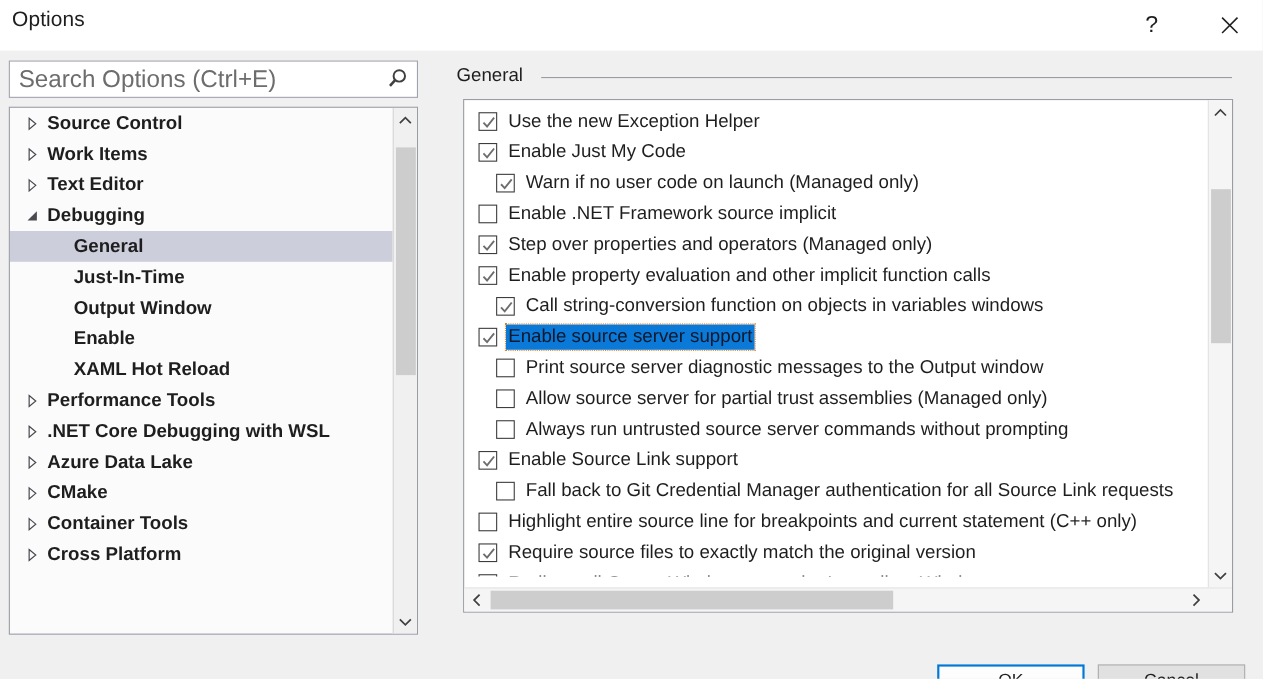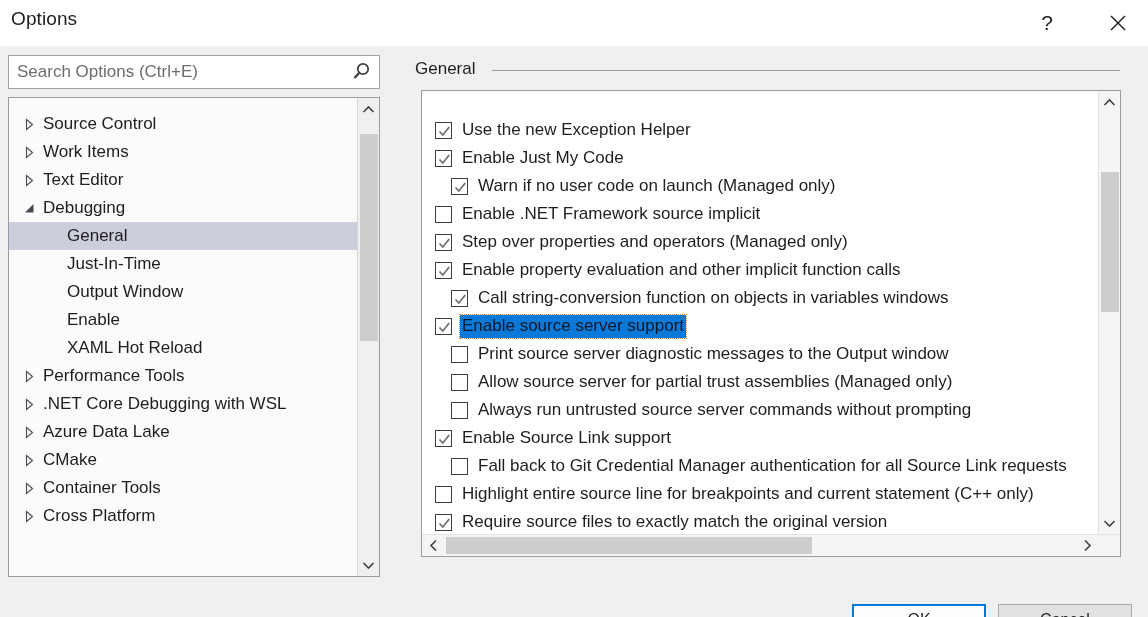--- a/index.html
+++ b/index.html
@@ -46,39 +46,39 @@
     width: 372px; height: 34px;
     background: #FFFFFF;
     border: 1px solid #A0A3AD;
   }
   #search-input {
     position: absolute; left: 0; top: 0;
     width: 330px; height: 32px;
     border: 0; outline: none; background: transparent;
     padding: 0 8px;
     font-family: "Liberation Sans", sans-serif;
-    font-size: 17px; color: #1E1E1E;
+    font-size: 22px; color: #1E1E1E;
   }
   #search-input::placeholder { color: #6D6D6D; opacity: 1; }
   #search-icon {
     position: absolute; right: 6px; top: 5px;
     width: 24px; height: 22px;
   }
 
   
   #tree-panel {
     position: absolute; left: 8px; top: 97px;
     width: 372px; height: 480px;
     background: #FBFBFB;
     border: 1px solid #9A9CA5;
     overflow: hidden;
   }
   #tree-list {
-    position: absolute; left: 0; top: 12px;
-    width: 348px; height: 478px;
+    position: absolute; left: 0; top: 0;
+    width: 348px; height: 478px; font-weight: bold;
   }
   .tree-row {
     position: relative;
     height: 28px;
     display: flex; align-items: center;
     font-size: 17px; color: #1E1E1E;
     white-space: nowrap;
   }
   .tree-row.selected { background: #CDCEDB; }
   .tree-arrow {
@@ -145,21 +145,20 @@
     width: 700px; height: 467px;
     background: #FFFFFF;
     border: 1px solid #9A9CA5;
     overflow: hidden;
   }
   #options-list {
     position: absolute; left: 0; top: 5px;
     width: 676px;
     height: 428px;
     overflow: hidden;
-    margin-top: 20px;
   }
   .opt-row {
     position: relative;
     height: 28px;
     display: flex; align-items: center;
     white-space: nowrap;
     font-size: 17px; color: #1E1E1E;
   }
   .opt-row.indent1 { padding-left: 16px; }
   .opt-box {

